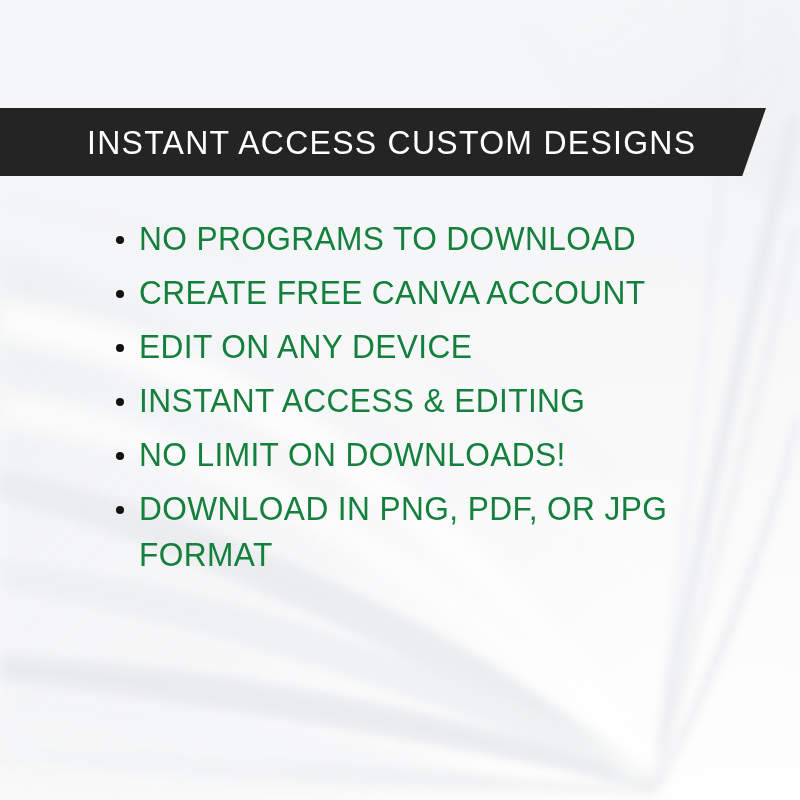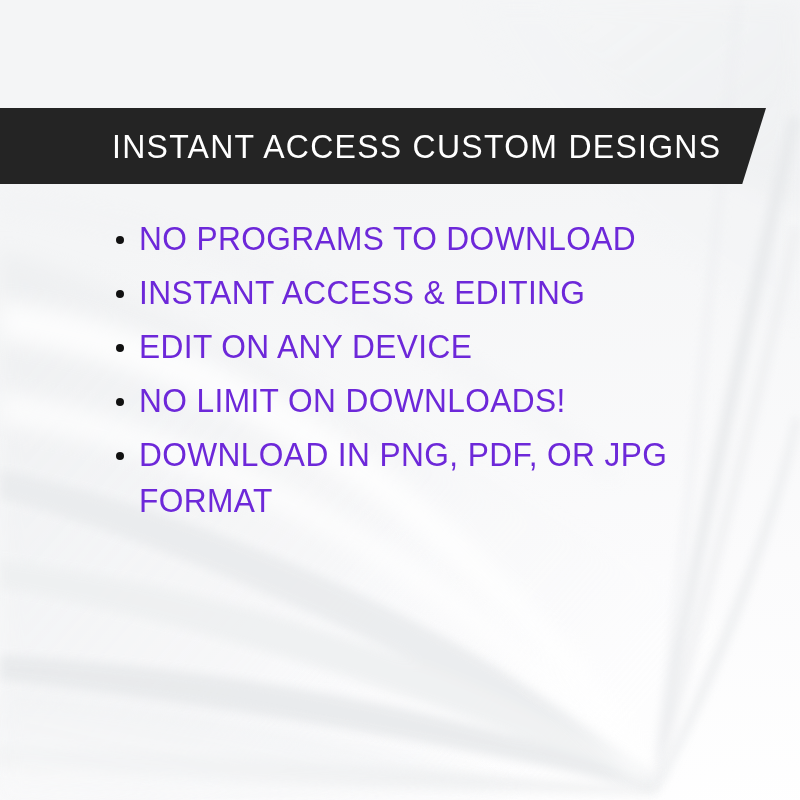--- a/index.html
+++ b/index.html
@@ -32,27 +32,26 @@
       radial-gradient(1200px 700px at 95% 105%, #ffffff 0%, #fbfbfc 40%, #f4f5f6 100%),
       linear-gradient(180deg, #fdfdfd 0%, #f7f8f9 100%);
   }
 
   
   #banner {
     position: absolute;
     left: 0;
     top: 108px;
     width: 766px;
-    height: 76px;
+    height: 68px;
     background: #242424;
     -webkit-clip-path: polygon(0 0, 100% 0, 96.9% 100%, 0 100%);
     clip-path: polygon(0 0, 100% 0, 96.9% 100%, 0 100%);
     display: flex;
     align-items: center;
-    justify-content: center;
   }
   #banner-title {
     color: #ffffff;
     font-size: 33px;
     letter-spacing: 1.3px;
     font-weight: 400;
     white-space: nowrap;
     margin-left: 87px;
     line-height: 1;
     font-stretch: semi-condensed;
@@ -67,21 +66,21 @@
     top: 216px;
     width: 600px;
     margin: 0;
     padding: 0;
     list-style: none;
   }
   .feature-item {
     position: relative;
     padding-left: 27px;
     margin: 0 0 8px 0;
-    color: #6d28d9;
+    color: #15803d;
     font-size: 33px;
     line-height: 46px;
     letter-spacing: 0.4px;
     font-weight: 400;
     text-transform: uppercase;
   }
   .feature-item .bullet-dot {
     position: absolute;
     left: 4px;
     top: 20px;
@@ -159,25 +158,29 @@
     <div id="banner-title">INSTANT ACCESS CUSTOM DESIGNS</div>
   </div>
 
   <ul id="feature-list">
     <li class="feature-item">
       <span class="bullet-dot"></span>
       <span class="feature-text">NO PROGRAMS TO DOWNLOAD</span>
     </li>
     <li class="feature-item">
       <span class="bullet-dot"></span>
-      <span class="feature-text">INSTANT ACCESS &amp; EDITING</span>
+      <span class="feature-text">CREATE FREE CANVA ACCOUNT</span>
     </li>
     <li class="feature-item">
       <span class="bullet-dot"></span>
       <span class="feature-text">EDIT ON ANY DEVICE</span>
+    </li>
+    <li class="feature-item">
+      <span class="bullet-dot"></span>
+      <span class="feature-text">INSTANT ACCESS &amp; EDITING</span>
     </li>
     <li class="feature-item">
       <span class="bullet-dot"></span>
       <span class="feature-text">NO LIMIT ON DOWNLOADS!</span>
     </li>
     <li class="feature-item">
       <span class="bullet-dot"></span>
       <span class="feature-text">DOWNLOAD IN PNG, PDF, OR JPG FORMAT</span>
     </li>
   </ul>

